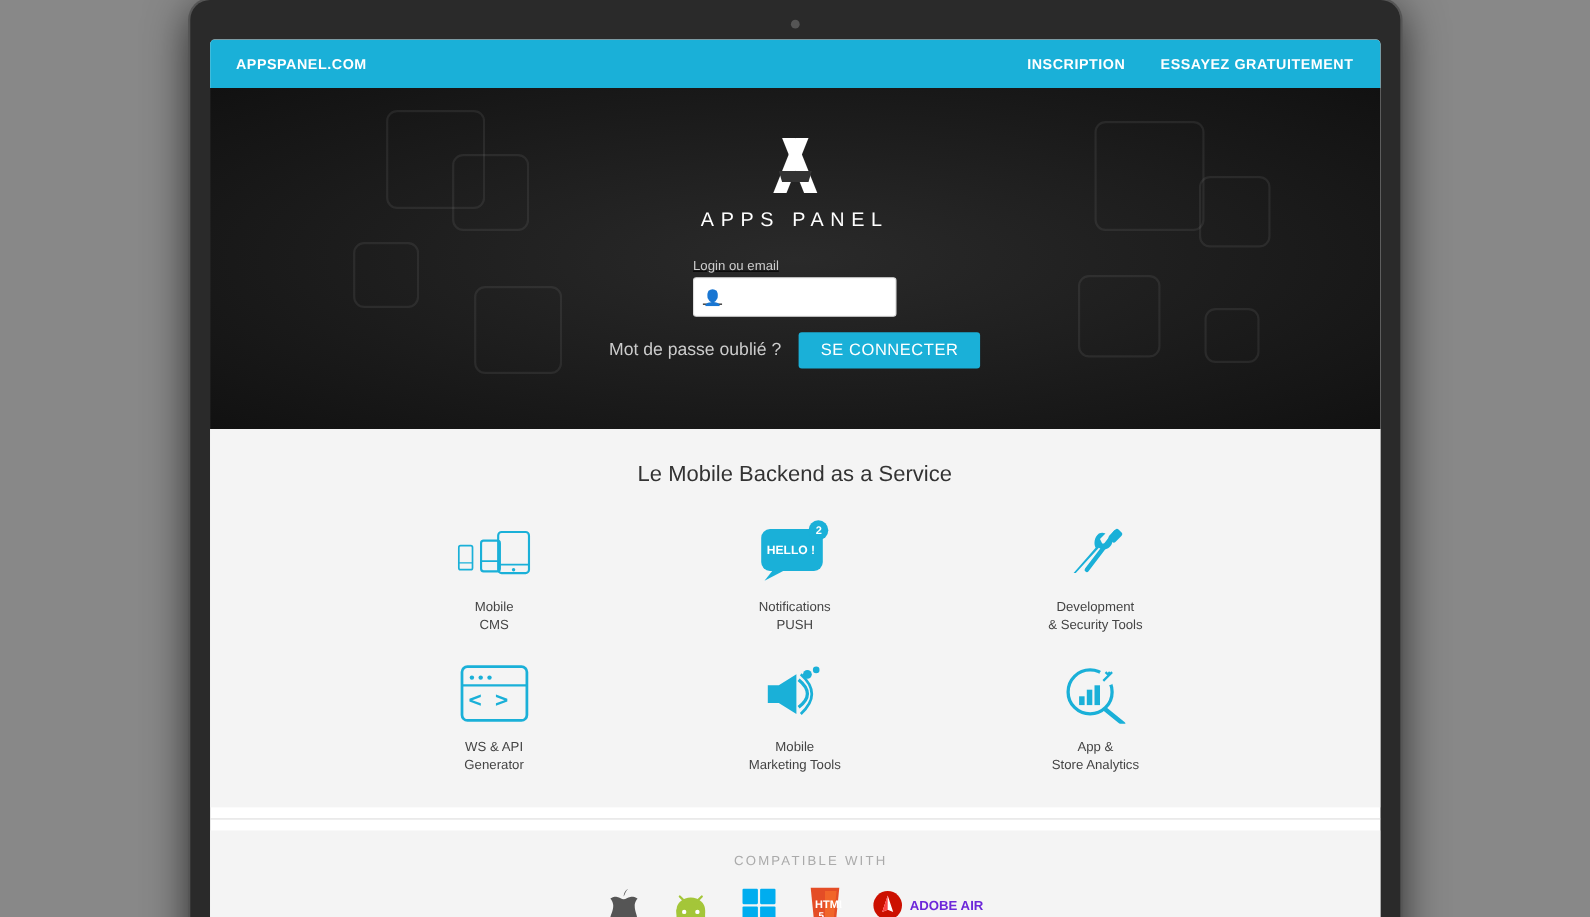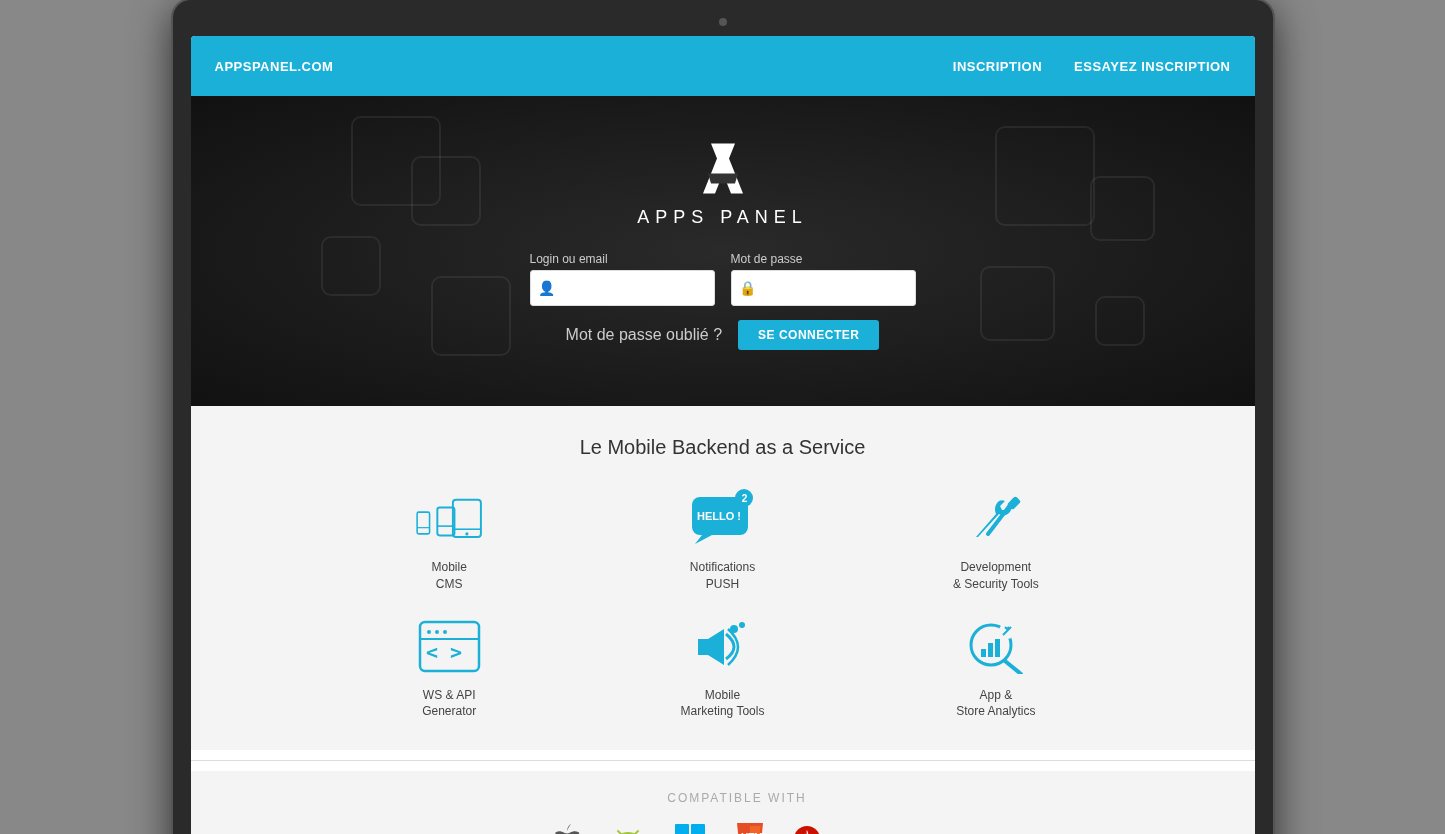--- a/index.html
+++ b/index.html
@@ -38,21 +38,21 @@
       background: #fff;
     }
 
     
     .top-nav {
       background: #1ab0d8;
       display: flex;
       justify-content: space-between;
       align-items: center;
       padding: 12px 24px;
-      height: 60px;
+      height: 44px;
     }
 
     .top-nav-logo {
       color: #fff;
       font-size: 13px;
       font-weight: bold;
       letter-spacing: 0.5px;
     }
 
     .top-nav-links {
@@ -129,20 +129,21 @@
 
     .form-fields {
       display: flex;
       gap: 16px;
     }
 
     .field-group {
       display: flex;
       flex-direction: column;
       gap: 4px;
+      text-decoration: underline;
     }
 
     .field-label {
       color: #ccc;
       font-size: 12px;
     }
 
     .field-wrapper {
       display: flex;
       align-items: center;
@@ -179,22 +180,22 @@
       font-size: 16px;
       cursor: pointer;
     }
 
     .connect-btn {
       background: #1ab0d8;
       color: #fff;
       border: none;
       border-radius: 3px;
       padding: 8px 20px;
-      font-size: 12px;
-      font-weight: bold;
+      font-size: 15px;
+      font-weight: normal;
       cursor: pointer;
       letter-spacing: 0.5px;
     }
 
     
     .features-section {
       background: #f4f4f4;
       padding: 30px 20px;
       display: flex;
       flex-direction: column;
@@ -292,21 +293,21 @@
 
 <div class="laptop-shell">
   <div class="laptop-screen-bezel">
     <div class="laptop-camera"></div>
     <div class="browser-window">
 
       <div class="top-nav">
         <span class="top-nav-logo">APPSPANEL.COM</span>
         <div class="top-nav-links">
           <a class="top-nav-link">INSCRIPTION</a>
-          <a class="top-nav-link">ESSAYEZ INSCRIPTION</a>
+          <a class="top-nav-link">ESSAYEZ GRATUITEMENT</a>
         </div>
       </div>
 
       <div class="hero">
 
         <div class="hero-bg-shapes">
           <div class="hero-sq" style="width:90px;height:90px;top:20px;left:160px;"></div>
           <div class="hero-sq" style="width:70px;height:70px;top:60px;left:220px;"></div>
           <div class="hero-sq" style="width:60px;height:60px;top:140px;left:130px;"></div>
           <div class="hero-sq" style="width:80px;height:80px;top:180px;left:240px;"></div>
@@ -326,27 +327,20 @@
           <span class="logo-text">APPS PANEL</span>
         </div>
 
         <div class="login-form">
           <div class="form-fields">
             <div class="field-group">
               <label class="field-label">Login ou email</label>
               <div class="field-wrapper">
                 <span class="field-icon">👤</span>
                 <input class="field-input" type="text" style="">
-              </div>
-            </div>
-            <div class="field-group">
-              <label class="field-label">Mot de passe</label>
-              <div class="field-wrapper">
-                <span class="field-icon">🔒</span>
-                <input class="field-input" type="password" style="">
               </div>
             </div>
           </div>
           <div class="form-bottom">
             <span class="forgot-link">Mot de passe oublié ?</span>
             <button class="connect-btn">SE CONNECTER</button>
           </div>
         </div>
       </div>
 

